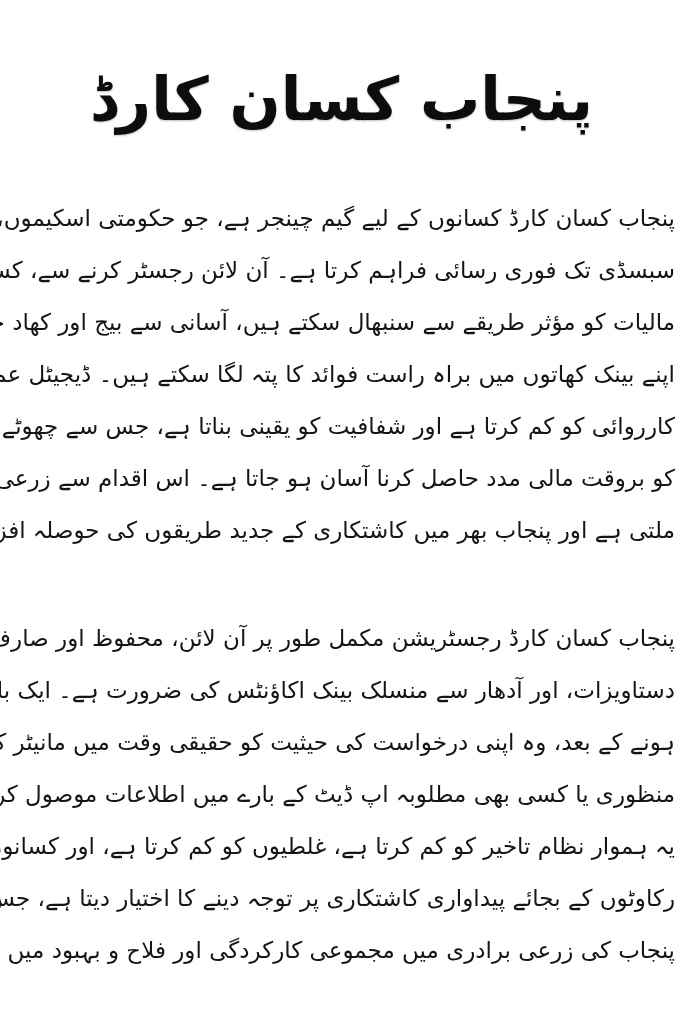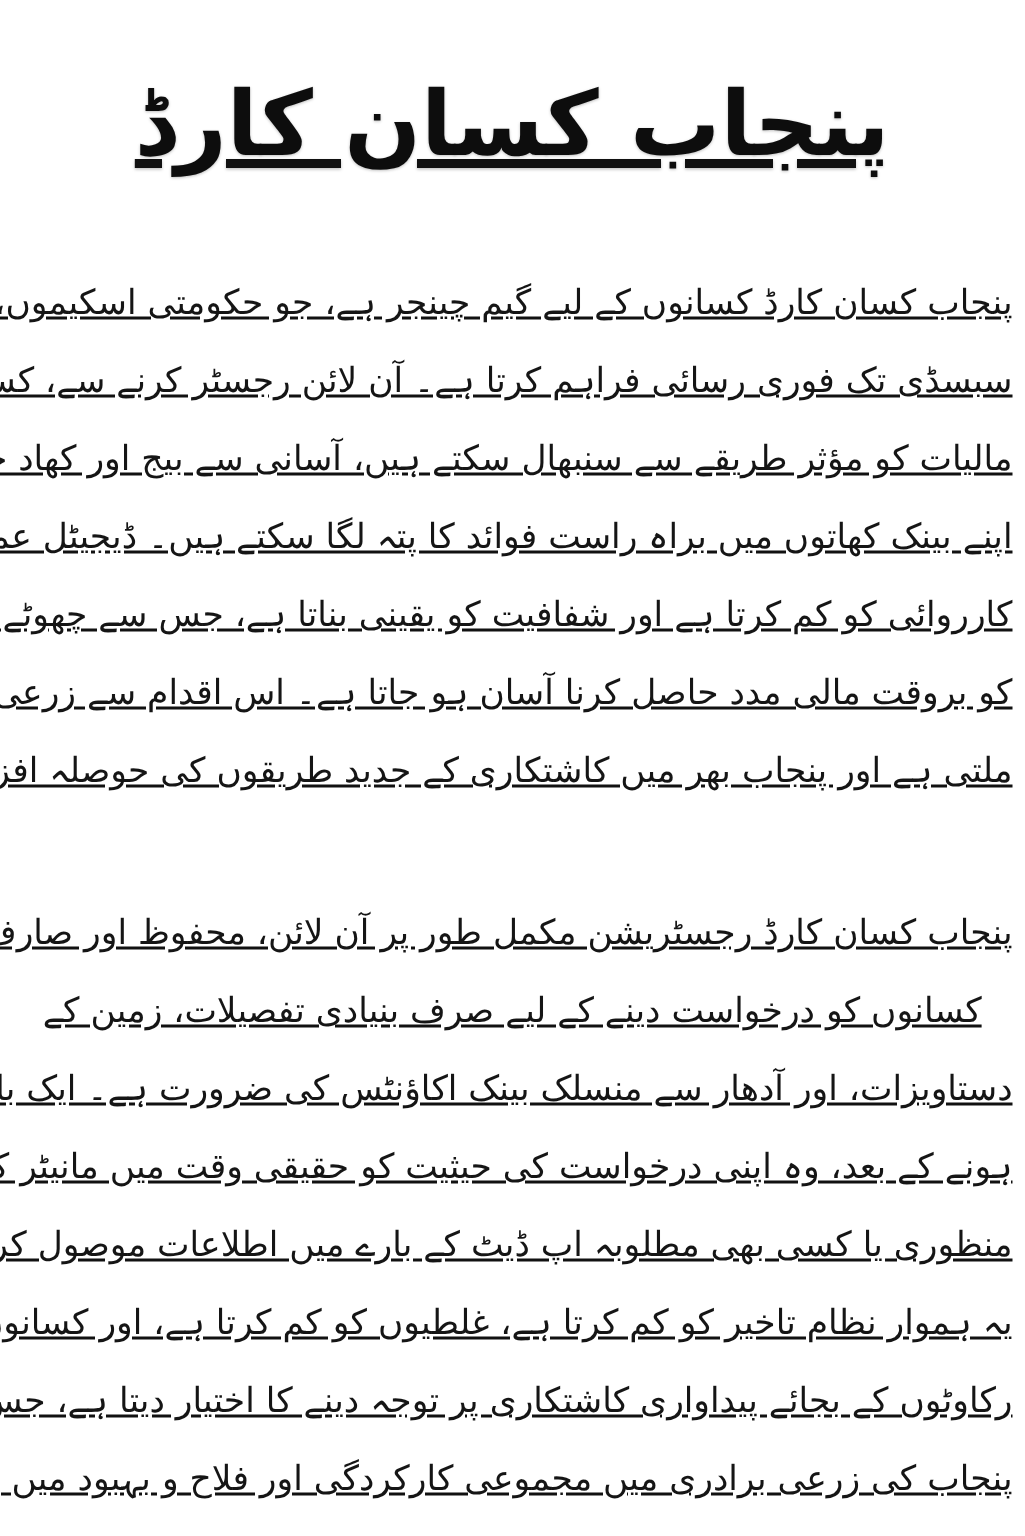--- a/index.html
+++ b/index.html
@@ -11,23 +11,22 @@
     height: 1024px;
     background: #ffffff;
     font-family: "DejaVu Sans", sans-serif;
     color: #111111;
     overflow: hidden;
   }
   .page {
     width: 683px;
     height: 1024px;
     box-sizing: border-box;
-    padding: 0 8px;
+    padding: 16px 8px;
     direction: rtl;
-    text-decoration: underline;
   }
   .title {
     text-align: center;
     font-size: 60px;
     font-weight: bold;
     margin: 0;
     padding-top: 28px;
     line-height: 110px;
     letter-spacing: 0.5px;
     color: #0d0d0d;
@@ -62,21 +61,20 @@
     <div class="line">سبسڈی تک فوری رسائی فراہم کرتا ہے۔ آن لائن رجسٹر کرنے سے، کسان اپنے</div>
     <div class="line">مالیات کو مؤثر طریقے سے سنبھال سکتے ہیں، آسانی سے بیج اور کھاد خرید سکتے ہیں، اور</div>
     <div class="line">اپنے بینک کھاتوں میں براہ راست فوائد کا پتہ لگا سکتے ہیں۔ ڈیجیٹل عمل کاغذی</div>
     <div class="line">کارروائی کو کم کرتا ہے اور شفافیت کو یقینی بناتا ہے، جس سے چھوٹے اور بڑے کسانوں</div>
     <div class="line">کو بروقت مالی مدد حاصل کرنا آسان ہو جاتا ہے۔ اس اقدام سے زرعی شعبے کو تقویت</div>
     <div class="line">ملتی ہے اور پنجاب بھر میں کاشتکاری کے جدید طریقوں کی حوصلہ افزائی ہوتی ہے۔</div>
   </div>
 
   <div class="para para-2">
     <div class="line">پنجاب کسان کارڈ رجسٹریشن مکمل طور پر آن لائن، محفوظ اور صارف دوست ہے۔</div>
-    <div class="line">کسانوں کو درخواست دینے کے لیے صرف بنیادی تفصیلات، زمین کے</div>
     <div class="line">دستاویزات، اور آدھار سے منسلک بینک اکاؤنٹس کی ضرورت ہے۔ ایک بار رجسٹر</div>
     <div class="line">ہونے کے بعد، وہ اپنی درخواست کی حیثیت کو حقیقی وقت میں مانیٹر کر سکتے ہیں اور</div>
     <div class="line">منظوری یا کسی بھی مطلوبہ اپ ڈیٹ کے بارے میں اطلاعات موصول کر سکتے ہیں۔</div>
     <div class="line">یہ ہموار نظام تاخیر کو کم کرتا ہے، غلطیوں کو کم کرتا ہے، اور کسانوں کو انتظامی</div>
     <div class="line">رکاوٹوں کے بجائے پیداواری کاشتکاری پر توجہ دینے کا اختیار دیتا ہے، جس سے</div>
     <div class="line">پنجاب کی زرعی برادری میں مجموعی کارکردگی اور فلاح و بہبود میں بہتری آتی ہے۔</div>
   </div>
 
 </div>
 

